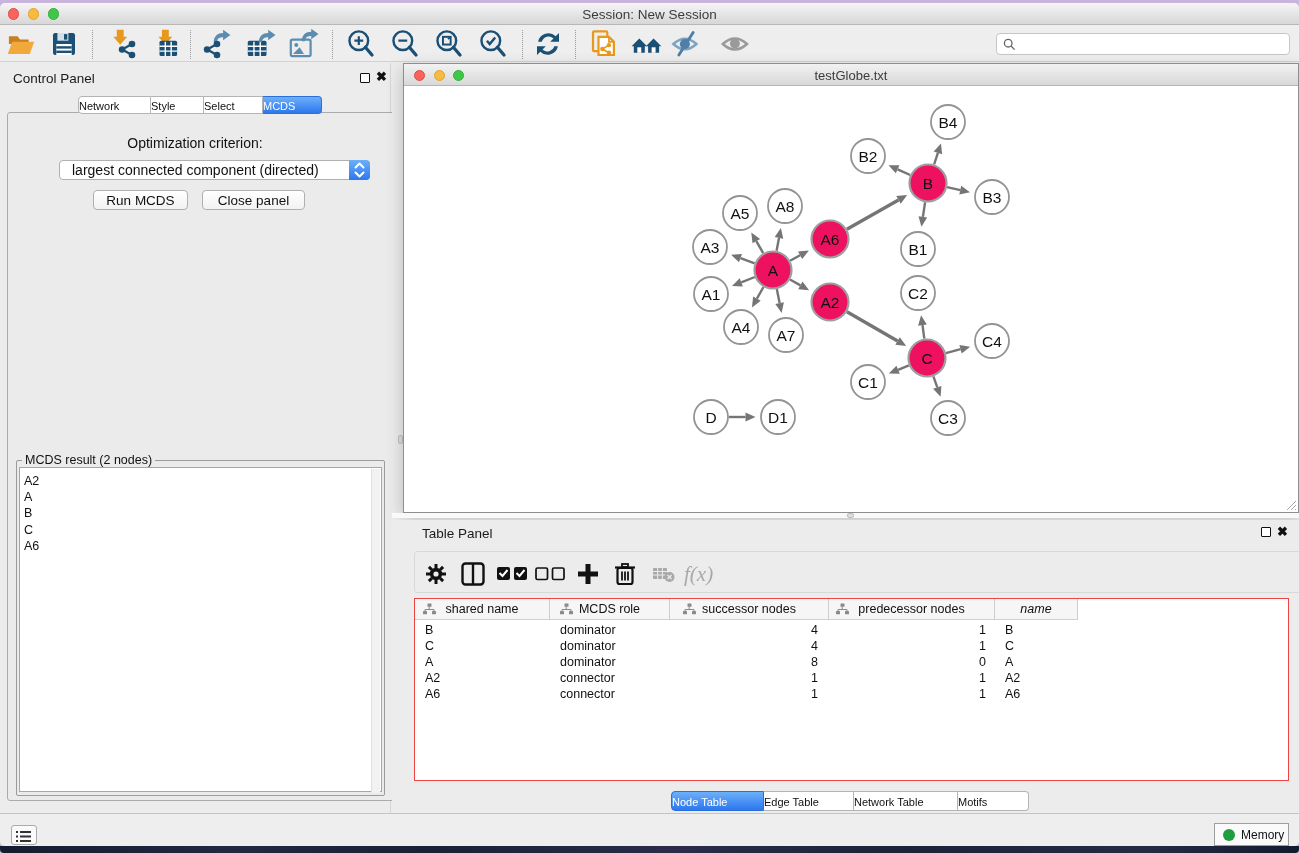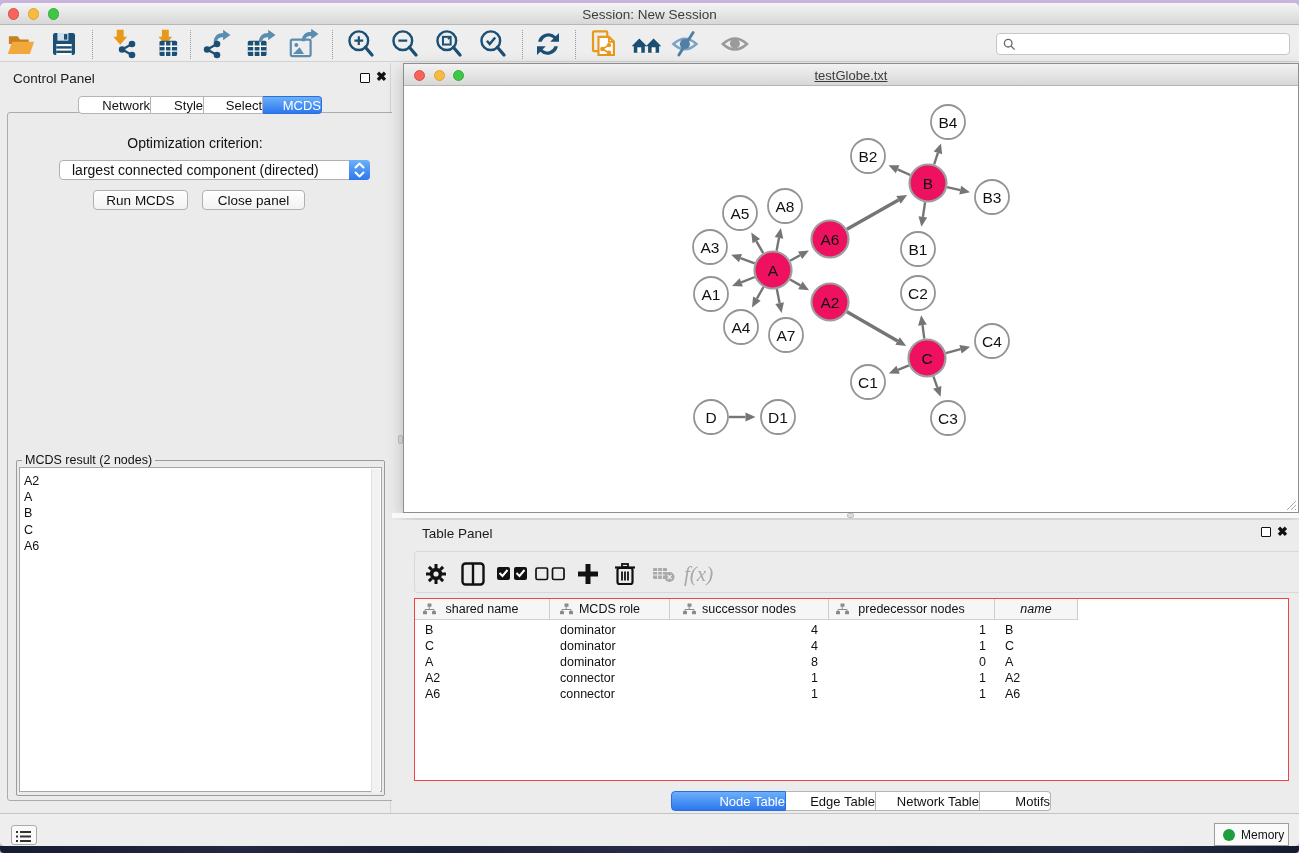--- a/index.html
+++ b/index.html
@@ -27,22 +27,22 @@
 #searchbox { position:absolute; left:996px; top:8px; width:294px; height:22px; background:#fff;
   border:1px solid #c6c6c6; border-radius:4px; }
 #searchbox svg { position:absolute; left:6px; top:4px; }
 
 #cpanel { position:absolute; left:0; top:60px; width:391px; height:750px; background:#ececec;
   border-right:1px solid #d5d5d5; }
 #cpanel .ptitle { position:absolute; left:13px; top:8px; font-size:13.5px; color:#1a1a1a; }
 .wsq { position:absolute; width:10px; height:10px; border:1.5px solid #111; background:#fff; border-radius:1px; }
 .wx { position:absolute; font-size:13px; font-weight:bold; color:#111; }
 #cptabs { position:absolute; left:78px; top:33px; height:18px; display:flex; }
-.tab { height:18px; line-height:18px; font-size:13px; color:#111; background:#fff;
-  border:1px solid #b4b4b4; border-left:none; text-align:right; }
+.tab { height:18px; line-height:18px; font-size:11px; color:#111; background:#fff;
+  border:1px solid #b4b4b4; border-left:none; text-align:left; }
 .tab.first { border-left:1px solid #b4b4b4; border-radius:4px 0 0 4px; }
 .tab.last { border-radius:0 4px 4px 0; }
 .tab.sel { background:linear-gradient(#6cb0f9,#2c77ef); color:#fff; border-color:#2a6fdc; }
 #cpcontent { position:absolute; left:7px; top:49px; width:388px; height:689px;
   border:1px solid #ababab; border-radius:3px; background:#ebebeb; }
 #optlabel { position:absolute; left:0; top:72px; width:100%; text-align:center; font-size:14px; color:#111; }
 #dropdown { position:absolute; left:43px; top:97px; width:311px; height:20px; background:#fff;
   border:1px solid #b0b0b0; border-radius:4px; font-size:14px; color:#111; line-height:18px; padding-left:12px;margin-left:16px; }
 #ddbtn { position:absolute; right:-1px; top:-1px; width:21px; height:20px; border-radius:0 4px 4px 0;
   background:linear-gradient(#6cb0f9,#2c77ef); }
@@ -58,21 +58,21 @@
 
 #netarea { position:absolute; left:392px; top:60px; width:907px; height:750px; background:#ececec; }
 #netwin { position:absolute; left:11px; top:0px; width:896px; height:450px; background:#fff;
   border:1px solid #8e8e8e; box-shadow:0 6px 16px rgba(0,0,0,0.22); }
 #nettitle { position:absolute; left:0; top:0; width:100%; height:22px;
   background:linear-gradient(#f2f2f2,#d8d8d8); border-bottom:1px solid #b5b5b5; }
 #nettitle .t1 { left:9.5px; background:#f6645c; border:0.5px solid #dd4f48; }
 #nettitle .t2 { left:29.5px; background:#f6bb40; border:0.5px solid #dfa333; }
 #nettitle .t3 { left:48.5px; background:#41c748; border:0.5px solid #34ad3b; }
 #nettitle .tl { top:6px; width:11px; height:11px; }
-#nettitle .wt { position:absolute; top:4px; width:100%; text-align:center; font-size:13px; color:#3c3c3c;text-decoration:underline; }
+#nettitle .wt { position:absolute; top:4px; width:100%; text-align:center; font-size:13px; color:#3c3c3c; }
 #graph { position:absolute; left:0; top:23px; }
 
 #tpanel { position:absolute; left:392px; top:517px; width:907px; height:293px; background:#ececec; }
 #tpanel .ptitle { position:absolute; left:30px; top:6px; font-size:13.5px; color:#1a1a1a; }
 #ttoolbar { position:absolute; left:22px; top:31px; width:1003px; height:42px; background:#ececec;
   border:1px solid #d8d8d8; border-radius:3px; }
 #ttable { position:absolute; left:22px; top:78px; width:875px; height:183px; background:#fff;
   border:1px solid #ef4444; }
 #thead { position:absolute; left:0; top:0; width:663px; height:21px; background:#f6f6f6;
   border-bottom:1px solid #d0d0d0; font-size:12.5px; color:#111; }
@@ -517,21 +517,21 @@
           <div class="trow" style="left:255px;top:71px;width:148px;text-align:right;">1</div>
           <div class="trow" style="left:414px;top:71px;width:157px;text-align:right;">1</div>
           <div class="trow" style="left:590px;top:71px;width:80px;">A2</div>
           <div class="trow" style="left:10px;top:87px;width:120px;">A6</div>
           <div class="trow" style="left:145px;top:87px;width:110px;">connector</div>
           <div class="trow" style="left:255px;top:87px;width:148px;text-align:right;">1</div>
           <div class="trow" style="left:414px;top:87px;width:157px;text-align:right;">1</div>
           <div class="trow" style="left:590px;top:87px;width:80px;">A6</div>
     </div>
     <div id="ttabs">
-      <div class="tab first sel" style="width:115px;height:20px;line-height:20px;">Node Table</div>
+      <div class="tab first sel" style="width:93px;height:20px;line-height:20px;">Node Table</div>
           <div class="tab" style="width:90px;height:20px;line-height:20px;">Edge Table</div>
           <div class="tab" style="width:104px;height:20px;line-height:20px;">Network Table</div>
           <div class="tab last" style="width:71px;height:20px;line-height:20px;">Motifs</div>
     </div>
   </div>
   <div id="statusbar">
     <div id="listbtn">
           <svg style="position:absolute;left:4px;top:4px" width="15" height="13" viewBox="0 0 15 13">
 <g fill="#333">
               <rect x="0" y="1" width="2" height="2"></rect>

